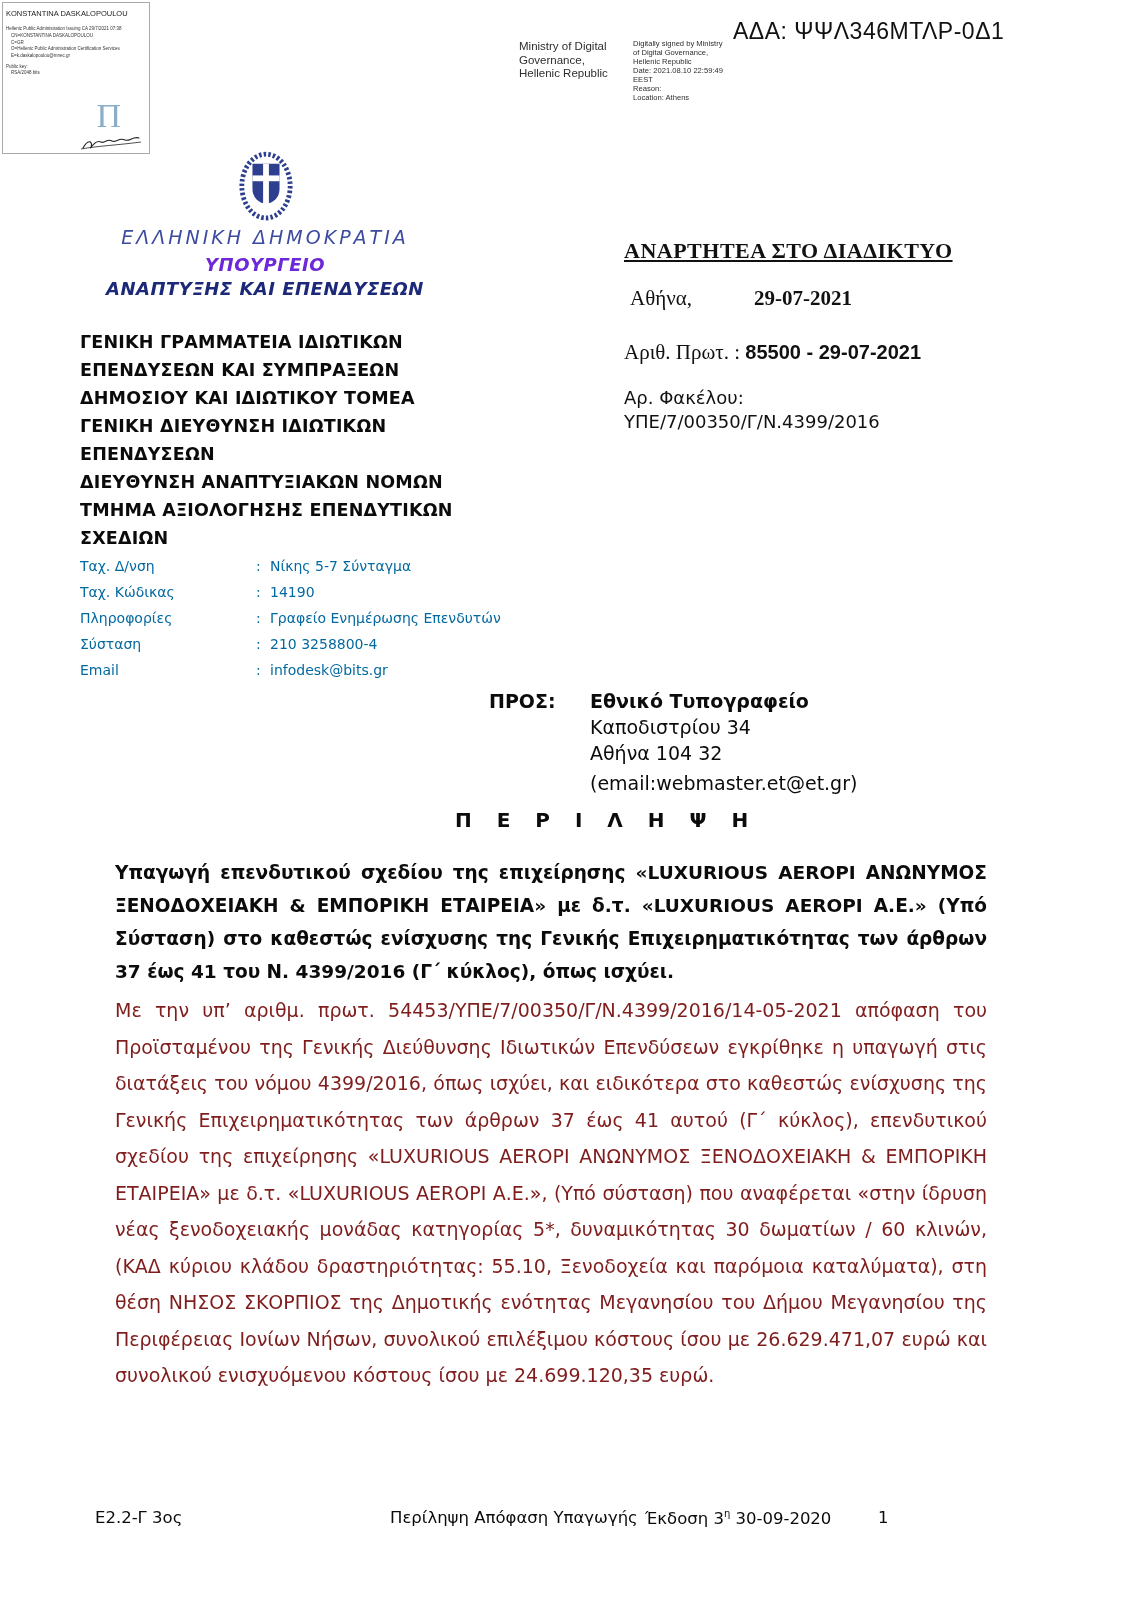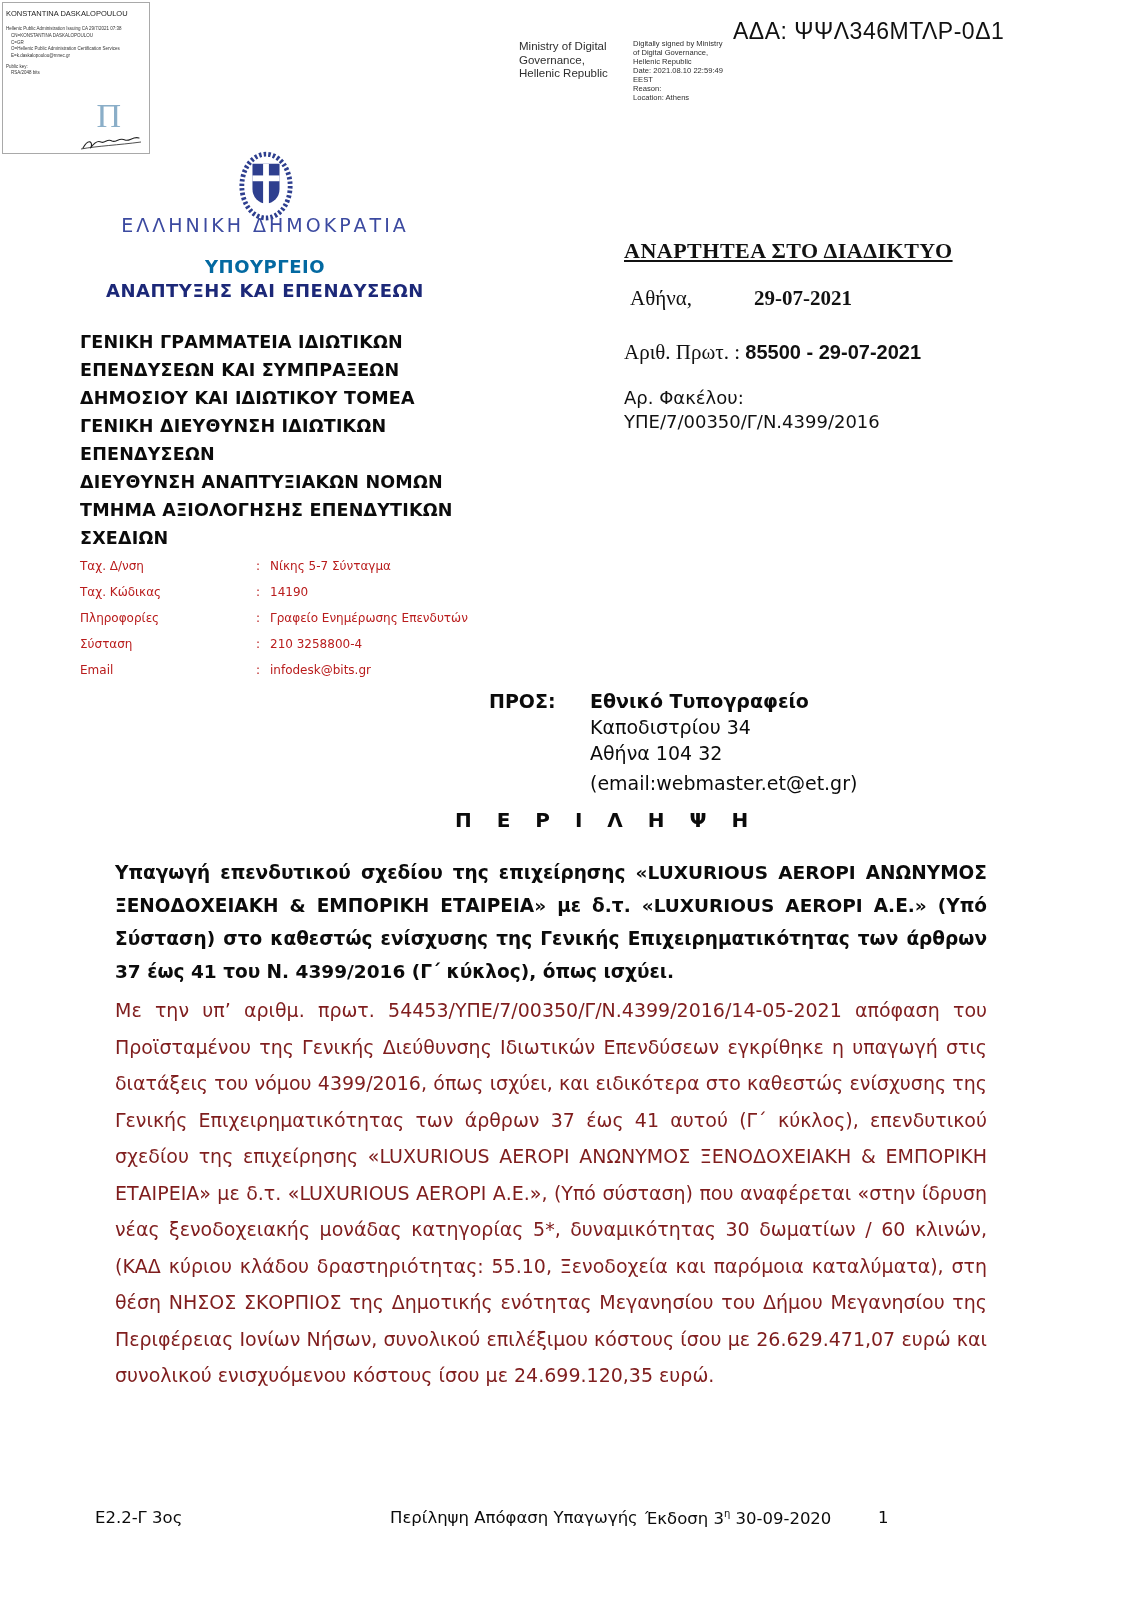--- a/index.html
+++ b/index.html
@@ -42,25 +42,26 @@
   }
   .ada{
     position:absolute;left:733px;top:18px;
     font-family:"Liberation Sans", sans-serif;
     font-size:23px;color:#111;letter-spacing:0.5px;
   }
 
   
   .emblem{position:absolute;left:237px;top:150px;width:58px;height:76px;}
   .hdr{
-    position:absolute;left:65px;top:214px;width:400px;text-align:center;
+    position:absolute;left:65px;top:226px;width:400px;text-align:center;
     font-family:"DejaVu Sans", sans-serif;
+    font-style:italic;
   }
   .hdr-republic{font-size:19px;letter-spacing:3px;color:#3c4aa0;font-weight:400;}
-  .hdr-min1{font-size:18px;color:#0369a1;font-weight:700;margin-top:20px;letter-spacing:0.5px;}
+  .hdr-min1{font-size:18px;color:#6d28d9;font-weight:700;margin-top:6px;letter-spacing:0.5px;}
   .hdr-min2{font-size:18px;color:#1c2878;font-weight:700;margin-top:3px;letter-spacing:0.5px;}
 
   
   .posting{
     position:absolute;left:624px;top:238px;
     font-family:"Liberation Serif", serif;
     font-size:22px;font-weight:700;text-decoration:underline;color:#111;
     letter-spacing:0.5px;
   }
   .dateline{position:absolute;left:630px;top:286px;font-family:"Liberation Serif", serif;font-size:21px;color:#111;}
@@ -70,21 +71,21 @@
   .folder{position:absolute;left:624px;top:386px;font-size:18px;line-height:24px;color:#111;}
 
   
   .dept{
     position:absolute;left:80px;top:328px;width:420px;
     font-size:17.5px;font-weight:700;line-height:28px;color:#0b0b0b;
     letter-spacing:0.2px;
   }
 
   
-  .contact{position:absolute;left:80px;top:553px;font-size:12px;line-height:26px;color:#b91c1c;}
+  .contact{position:absolute;left:80px;top:553px;font-size:14px;line-height:26px;color:#0369a1;}
   .contact .row{display:flex;}
   .contact .lbl{width:176px;flex:0 0 176px;}
   .contact .sep{width:14px;flex:0 0 14px;}
 
   
   .pros{position:absolute;left:489px;top:688px;font-size:19px;line-height:26px;color:#0b0b0b;}
   .pros-label{position:absolute;left:0;top:0;font-weight:700;}
   .pros-body{margin-left:101px;}
   .pros-name{font-weight:700;}
   .pros-email{margin-top:4px;}

